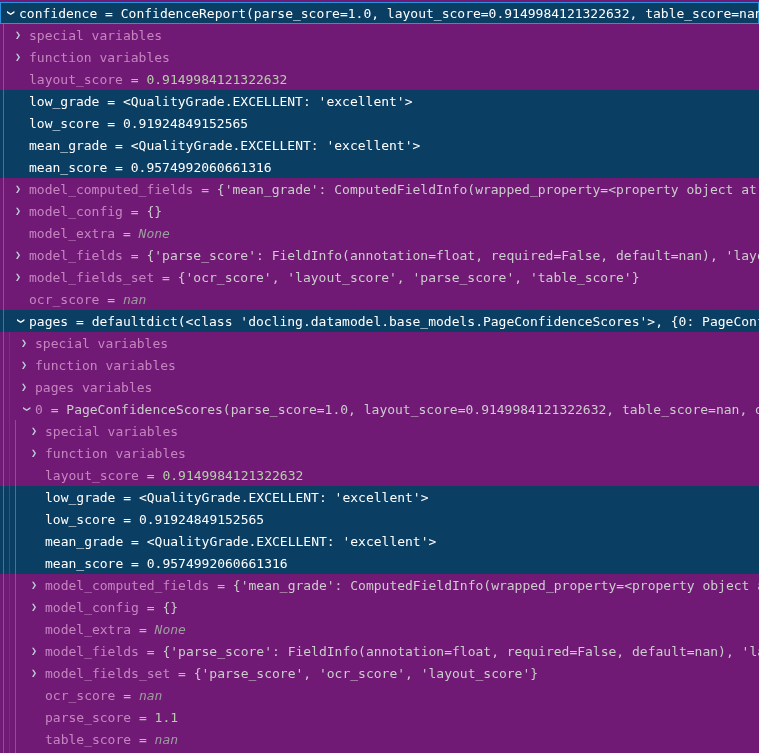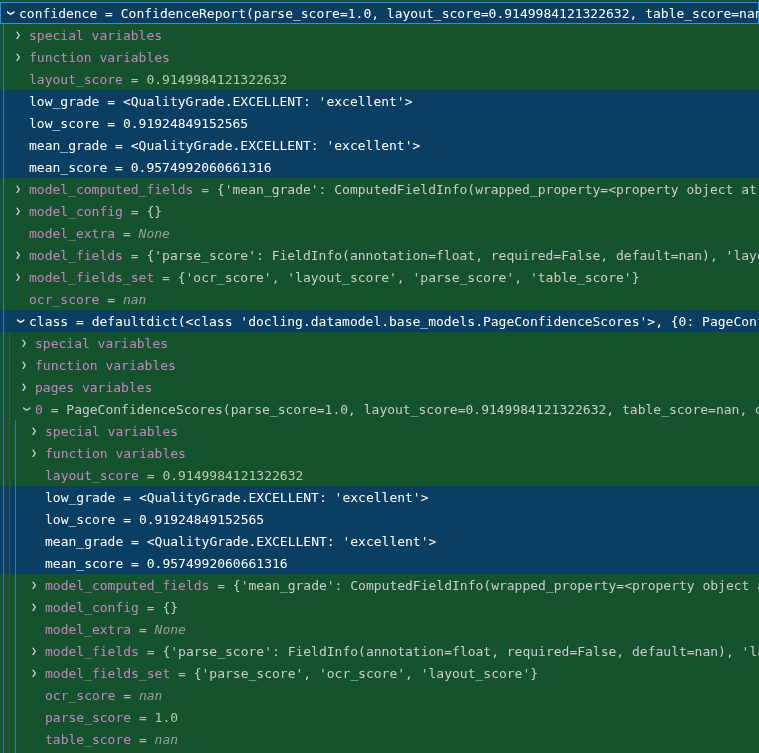--- a/index.html
+++ b/index.html
@@ -2,21 +2,21 @@
 <html><head>
 <meta charset="utf-8">
 <style>
   html,body{margin:0;padding:0;background:#1e1e1e;}
   .tree{
     position:relative;
     width:759px;height:753px;
     box-sizing:border-box;
     padding-top:2px;
     overflow:hidden;
-    background:#14532d;
+    background:#701a75;
     font-family:"DejaVu Sans Mono","Liberation Mono",monospace;
     font-size:13px;
     cursor:default;
   }
   .row{
     height:22px;
     display:flex;
     align-items:center;
     white-space:pre;
     overflow:hidden;
@@ -59,36 +59,36 @@
     <div class="row lvl1 hl"><span class="twisty"></span><span class="name">low_grade</span><span class="eq"> = </span><span class="val val-plain">&lt;QualityGrade.EXCELLENT: 'excellent'&gt;</span></div>
     <div class="row lvl1 hl"><span class="twisty"></span><span class="name">low_score</span><span class="eq"> = </span><span class="val val-number">0.91924849152565</span></div>
     <div class="row lvl1 hl"><span class="twisty"></span><span class="name">mean_grade</span><span class="eq"> = </span><span class="val val-plain">&lt;QualityGrade.EXCELLENT: 'excellent'&gt;</span></div>
     <div class="row lvl1 hl"><span class="twisty"></span><span class="name">mean_score</span><span class="eq"> = </span><span class="val val-number">0.9574992060661316</span></div>
     <div class="row lvl1"><span class="twisty">❯</span><span class="name">model_computed_fields</span><span class="eq"> = </span><span class="val val-plain">{'mean_grade': ComputedFieldInfo(wrapped_property=&lt;property object at 0x7f</span></div>
     <div class="row lvl1"><span class="twisty">❯</span><span class="name">model_config</span><span class="eq"> = </span><span class="val val-plain">{}</span></div>
     <div class="row lvl1"><span class="twisty"></span><span class="name">model_extra</span><span class="eq"> = </span><span class="val val-muted">None</span></div>
     <div class="row lvl1"><span class="twisty">❯</span><span class="name">model_fields</span><span class="eq"> = </span><span class="val val-plain">{'parse_score': FieldInfo(annotation=float, required=False, default=nan), 'layout_sc</span></div>
     <div class="row lvl1"><span class="twisty">❯</span><span class="name">model_fields_set</span><span class="eq"> = </span><span class="val val-plain">{'ocr_score', 'layout_score', 'parse_score', 'table_score'}</span></div>
     <div class="row lvl1"><span class="twisty"></span><span class="name">ocr_score</span><span class="eq"> = </span><span class="val val-muted">nan</span></div>
-    <div class="row lvl1 hl"><span class="twisty open">❯</span><span class="name">class</span><span class="eq"> = </span><span class="val val-plain">defaultdict(&lt;class 'docling.datamodel.base_models.PageConfidenceScores'&gt;, {0: PageConfidence</span></div>
+    <div class="row lvl1 hl"><span class="twisty open">❯</span><span class="name">pages</span><span class="eq"> = </span><span class="val val-plain">defaultdict(&lt;class 'docling.datamodel.base_models.PageConfidenceScores'&gt;, {0: PageConfidence</span></div>
     <div class="row lvl2"><span class="twisty">❯</span><span class="name">special variables</span></div>
     <div class="row lvl2"><span class="twisty">❯</span><span class="name">function variables</span></div>
     <div class="row lvl2"><span class="twisty">❯</span><span class="name">pages variables</span></div>
     <div class="row lvl2"><span class="twisty open">❯</span><span class="name">0</span><span class="eq"> = </span><span class="val val-plain">PageConfidenceScores(parse_score=1.0, layout_score=0.9149984121322632, table_score=nan, ocr_score=nan)</span></div>
     <div class="row lvl3"><span class="twisty">❯</span><span class="name">special variables</span></div>
     <div class="row lvl3"><span class="twisty">❯</span><span class="name">function variables</span></div>
     <div class="row lvl3"><span class="twisty"></span><span class="name">layout_score</span><span class="eq"> = </span><span class="val val-number">0.9149984121322632</span></div>
     <div class="row lvl3 hl"><span class="twisty"></span><span class="name">low_grade</span><span class="eq"> = </span><span class="val val-plain">&lt;QualityGrade.EXCELLENT: 'excellent'&gt;</span></div>
     <div class="row lvl3 hl"><span class="twisty"></span><span class="name">low_score</span><span class="eq"> = </span><span class="val val-number">0.91924849152565</span></div>
     <div class="row lvl3 hl"><span class="twisty"></span><span class="name">mean_grade</span><span class="eq"> = </span><span class="val val-plain">&lt;QualityGrade.EXCELLENT: 'excellent'&gt;</span></div>
     <div class="row lvl3 hl"><span class="twisty"></span><span class="name">mean_score</span><span class="eq"> = </span><span class="val val-number">0.9574992060661316</span></div>
     <div class="row lvl3"><span class="twisty">❯</span><span class="name">model_computed_fields</span><span class="eq"> = </span><span class="val val-plain">{'mean_grade': ComputedFieldInfo(wrapped_property=&lt;property object at 0x7f</span></div>
     <div class="row lvl3"><span class="twisty">❯</span><span class="name">model_config</span><span class="eq"> = </span><span class="val val-plain">{}</span></div>
     <div class="row lvl3"><span class="twisty"></span><span class="name">model_extra</span><span class="eq"> = </span><span class="val val-muted">None</span></div>
     <div class="row lvl3"><span class="twisty">❯</span><span class="name">model_fields</span><span class="eq"> = </span><span class="val val-plain">{'parse_score': FieldInfo(annotation=float, required=False, default=nan), 'layout_sc</span></div>
     <div class="row lvl3"><span class="twisty">❯</span><span class="name">model_fields_set</span><span class="eq"> = </span><span class="val val-plain">{'parse_score', 'ocr_score', 'layout_score'}</span></div>
     <div class="row lvl3"><span class="twisty"></span><span class="name">ocr_score</span><span class="eq"> = </span><span class="val val-muted">nan</span></div>
-    <div class="row lvl3"><span class="twisty"></span><span class="name">parse_score</span><span class="eq"> = </span><span class="val val-number">1.0</span></div>
+    <div class="row lvl3"><span class="twisty"></span><span class="name">parse_score</span><span class="eq"> = </span><span class="val val-number">1.1</span></div>
     <div class="row lvl3"><span class="twisty"></span><span class="name">table_score</span><span class="eq"> = </span><span class="val val-muted">nan</span></div>
     <div class="guide active" style="left: 3px; top: 24px;"></div>
     <div class="guide inactive" style="left: 9px; top: 332px;"></div>
     <div class="guide active" style="left: 15px; top: 420px;"></div>
   </div>
 
 </body></html>

